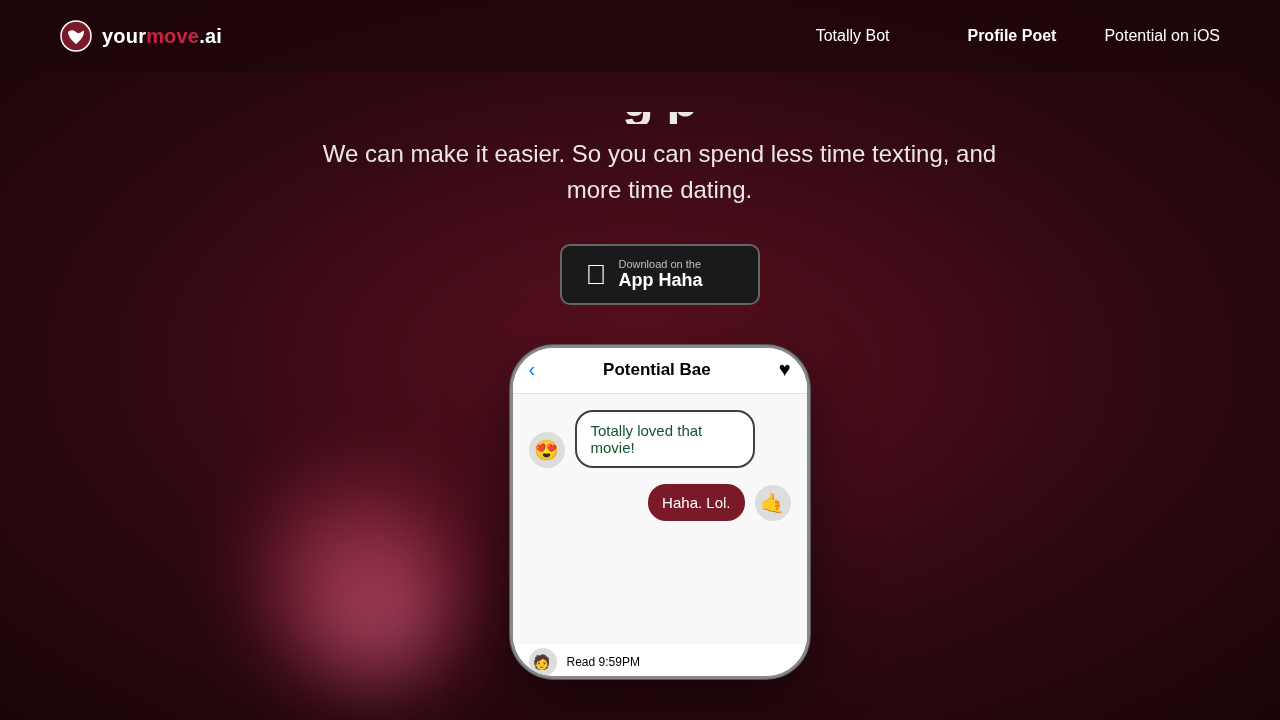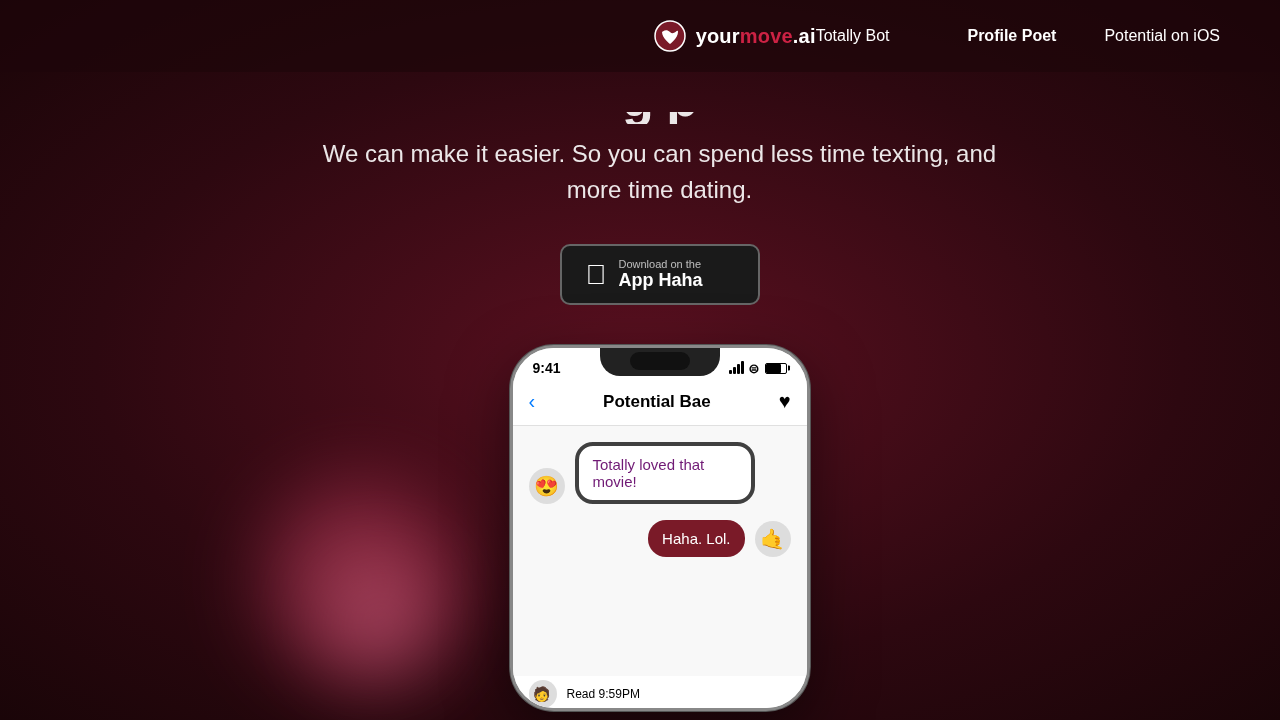--- a/index.html
+++ b/index.html
@@ -45,21 +45,21 @@
       left: 320px; top: 560px;
       opacity: 0.3;
     }
 
     
     .navbar {
       position: relative;
       z-index: 10;
       display: flex;
       align-items: center;
-      justify-content: flex-end;
+      justify-content: space-between;
       padding: 0 60px;
       height: 72px;
       background: rgba(30, 5, 10, 0.7);
     }
 
     .logo-area {
       display: flex;
       align-items: center;
       gap: 10px;
     }
@@ -325,22 +325,22 @@
 
     .msg-bubble {
       padding: 10px 14px;
       border-radius: 18px;
       font-size: 15px;
       max-width: 180px;
     }
 
     .msg-bubble.incoming-bubble {
       background: white;
-      color: #701a75;
-      border: 4px solid #404040;
+      color: #14532d;
+      border: 2px solid #404040;
     }
 
     .msg-bubble.outgoing-bubble {
       background: #7a1a28;
       color: white;
     }
 
     .read-receipt-row {
       display: flex;
       align-items: center;
@@ -445,41 +445,20 @@
       <div class="app-store-text">
         <span class="app-store-small">Download on the</span>
         <span class="app-store-large">App Haha</span>
       </div>
     </a>
   </div>
 
   <div class="phone-container">
     <div class="phone-frame">
 
-      <div class="phone-status-bar">
-        <div class="phone-notch">
-          <div class="phone-notch-pill"></div>
-        </div>
-        <span class="status-time">9:41</span>
-        <div class="status-icons">
-
-          <span class="signal-bars">
-            <span class="signal-bar" style="height: 4px;"></span>
-            <span class="signal-bar" style="height: 7px;"></span>
-            <span class="signal-bar" style="height: 10px;"></span>
-            <span class="signal-bar" style="height: 13px;"></span>
-          </span>
-
-          <span style="font-size:13px;">⊜</span>
-
-          <span class="battery-icon">
-            <div class="battery-fill"></div>
-          </span>
-        </div>
-      </div>
 
       <div class="phone-screen">
 
         <div class="chat-header">
           <span class="chat-back">‹</span>
           <span class="chat-title">Potential Bae</span>
           <span class="chat-heart">♥</span>
         </div>
 
         <div class="chat-messages">

